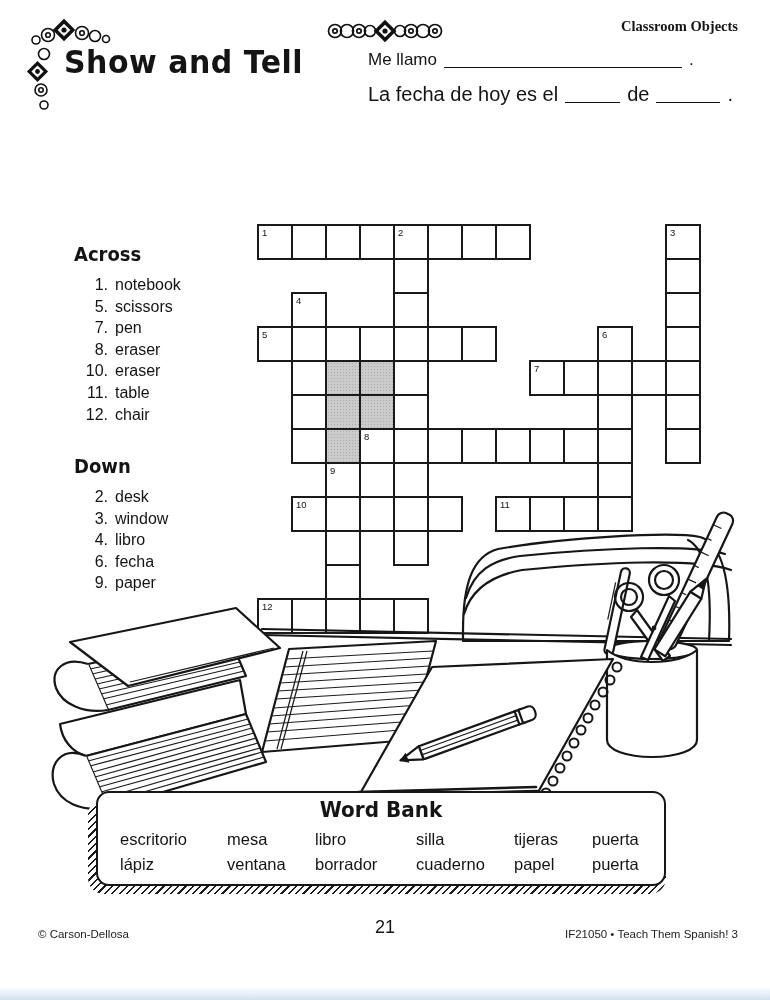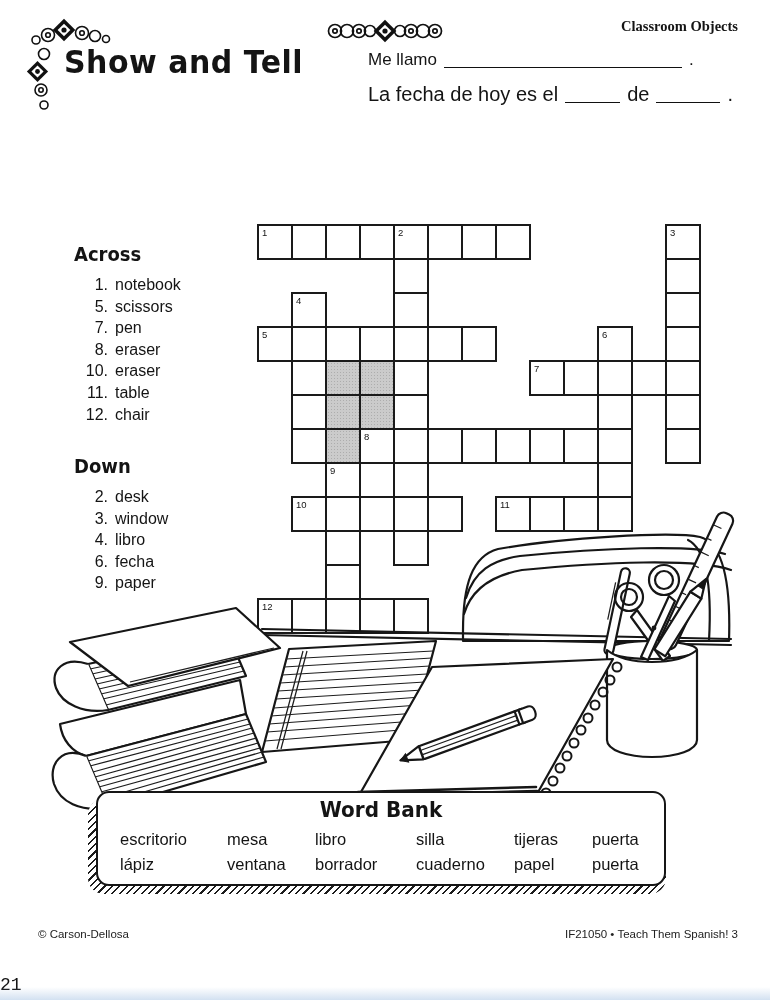--- a/index.html
+++ b/index.html
@@ -27,21 +27,21 @@
   .wb-shadow{left:88px;top:799px;width:578px;height:95px;border-radius:16px;
      background:repeating-linear-gradient(135deg,#1c1c1c 0 1.6px,#fff 1.6px 5.2px);}
   .wb-box{left:96px;top:791px;width:570px;height:95px;background:#fff;border:2.3px solid #161616;
      border-radius:13px;box-sizing:border-box;}
   .wb-title{position:absolute;left:0;right:0;top:5px;text-align:center;font-family:"DejaVu Sans",sans-serif;
      font-weight:bold;font-size:20px;transform:scaleY(1.05);}
   .wb-grid{position:absolute;left:22px;top:37px;display:grid;font-size:16.5px;
      grid-template-columns:107px 88px 101px 98px 78px auto;row-gap:6px;}
   
   .foot{font-size:11.5px;color:#222;}
-  .page-num{left:0;right:0;top:975px;text-align:left;font-family:Liberation Mono, monospace;font-size:18px;}
+  .page-num{left:0;right:0;top:917px;text-align:center;font-family:Liberation Sans, sans-serif;font-size:18px;}
   .bottom-strip{left:0;right:0;bottom:0;height:13px;
      background:linear-gradient(to bottom,rgba(255,255,255,0),rgba(156,188,224,.45));}
   svg .ln{stroke:#161616;stroke-width:2.2;fill:none;stroke-linecap:round;stroke-linejoin:round;}
   svg .fw{stroke:#161616;stroke-width:2.2;fill:#fff;stroke-linejoin:round;}
   svg .thin{stroke:#1d1d1d;stroke-width:1.25;fill:none;}
 </style>
 </head>
 <body>
 
 <div class="page">

